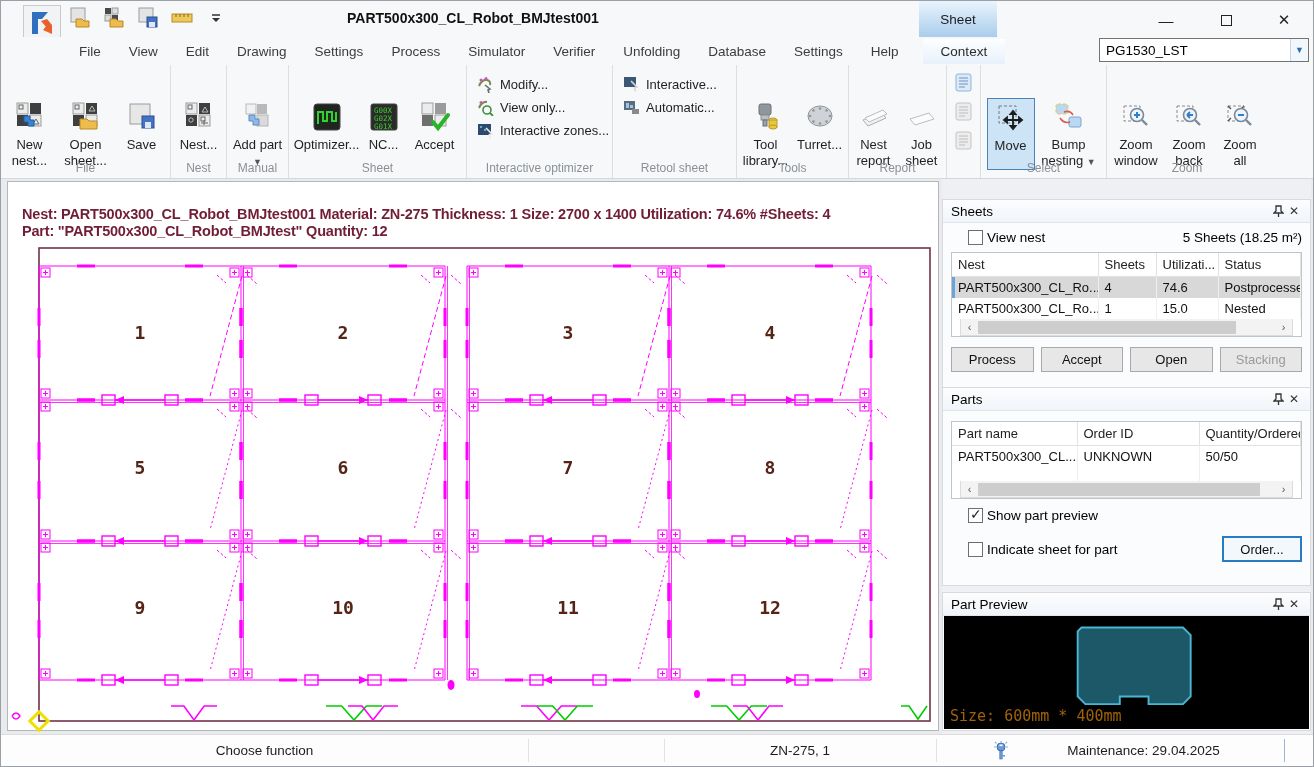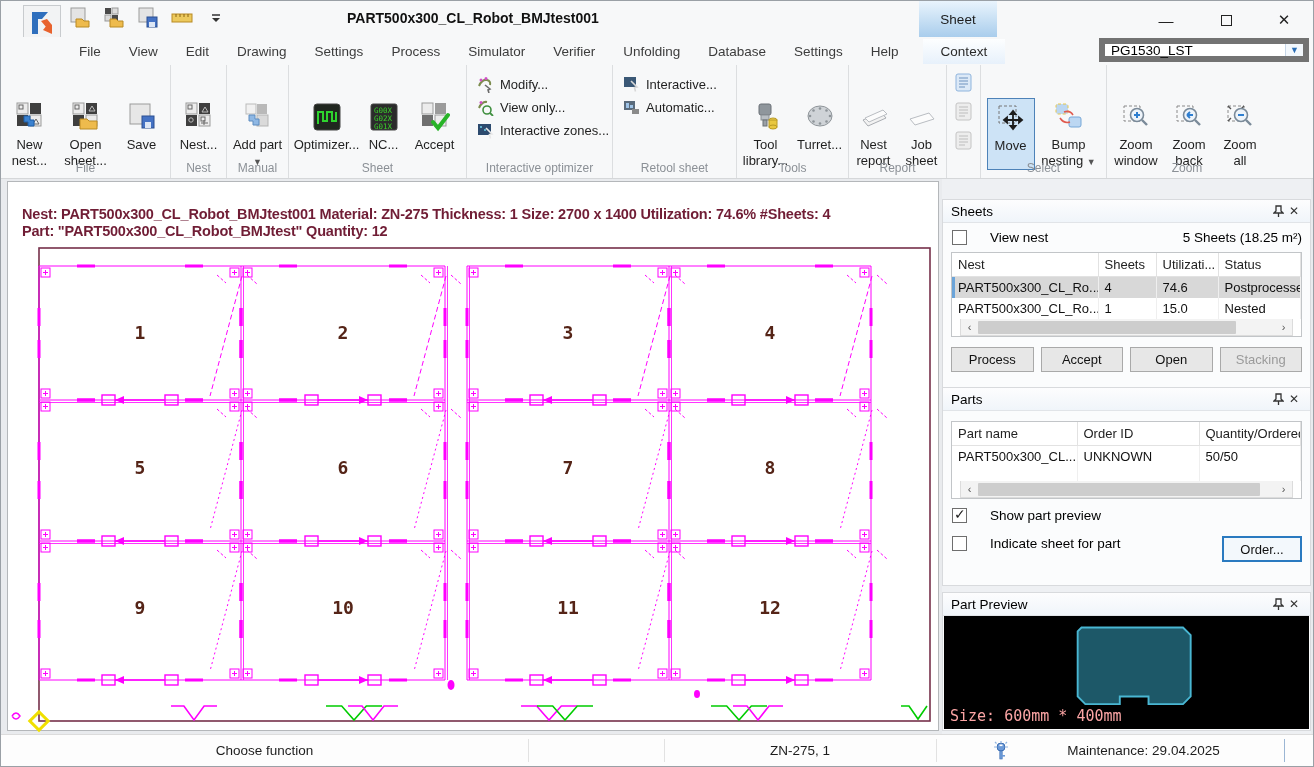--- a/index.html
+++ b/index.html
@@ -19,21 +19,21 @@
     background:linear-gradient(#e9f4fd,#a9cdec); display:flex; align-items:center; justify-content:center;
     font-size:13.5px; color:#1b1b1b; }
   .wctrl { position:absolute; top:8px; width:34px; height:22px; display:flex; align-items:center; justify-content:center;
     font-size:15px; color:#222; }
   
   .menubar { position:absolute; top:36px; left:0; right:0; height:28px; background:#f7f8f9;
     display:flex; align-items:center; padding-left:64px; }
   .menuitem { padding:5px 14px; color:#3c3c3c; font-size:13.5px; }
   .contexttab { margin-left:10px; background:linear-gradient(#fdfeff,#e7f1fb); padding:5px 18px; color:#2b2b2b; }
   .combo { position:absolute; right:4px; top:1px; width:210px; height:24px; background:#fff;
-    border:6px solid #737373; display:flex; align-items:center;margin-left:32px; }
+    border:1px solid #737373; display:flex; align-items:center;margin-left:32px; }
   .combo .val { flex:1; padding:0 6px; font-size:13.5px; color:#000; }
   .combo .arrow { width:18px; height:100%; border-left:1px solid #c6d6e8; background:#f2f7fc;
     display:flex; align-items:center; justify-content:center; color:#2a6db5; font-size:9px; }
   
   .ribbon { position:absolute; top:64px; left:0; right:0; height:114px; background:#f7f8f9;
     border-bottom:1px solid #d5d7d9; display:flex; }
   .rgroup { position:relative; height:100%; border-right:1px solid #dcdee0; padding-top:5px; }
   .rgroup .glabel { position:absolute; bottom:3px; left:0; right:0; text-align:center; color:#8b9096; font-size:12px; }
   .rbtns { display:flex; justify-content:center; gap:2px; }
   .rbtn { width:54px; display:flex; flex-direction:column; align-items:center; padding-top:3px;margin-top:28px; }
@@ -64,27 +64,27 @@
   tr.sel td { background:#d8d8d8; }
   tr.sel td:first-child { box-shadow:inset 3px 0 0 #6ba4d9; }
   .hscroll { height:17px; margin:0 8px; background:#f3f3f3; border:1px solid #dcdcdc; border-top:none;
     display:flex; align-items:center; }
   .harrow { width:17px; text-align:center; color:#555; font-size:11px; flex:0 0 17px; }
   .hthumb { height:13px; background:#cdcdcd; border-radius:1px; }
   .btnrow { display:flex; gap:7px; padding:10px 8px 0 8px; }
   .btn { flex:1; height:25px; background:#e7e7e7; border:1px solid #a9a9a9;
     display:flex; align-items:center; justify-content:center; font-size:13px; color:#111; }
   .btn.disabled { color:#9a9a9a; }
-  .cbrow { display:flex; align-items:flex-start; gap:23px; padding:9px 8px 0 9px; font-size:13.5px; color:#000; }
+  .cbrow { display:flex; align-items:center; gap:4px; padding:9px 8px 0 9px; font-size:13.5px; color:#000;margin-left:16px; }
   .cb { width:15px; height:15px; border:1px solid #6e6e6e; background:#fff; position:relative; flex:0 0 15px; }
   .cb.checked::after { content:"✓"; position:absolute; left:1px; top:-3px; font-size:14px; color:#1c1c1c; }
   .orderbtn { width:80px; height:26px; border:2px solid #2a7ac0; background:#f3f8fc;
     display:flex; align-items:center; justify-content:center; font-size:13px; color:#111; }
   .previewbox { position:absolute; left:1px; right:1px; top:23px; bottom:1px; background:#000; }
-  .sizelabel { position:absolute; left:6px; bottom:4px; color:#fca5a5; font-size:15px; font-family:"DejaVu Sans Mono", monospace; }
+  .sizelabel { position:absolute; left:6px; bottom:4px; color:#a16207; font-size:15px; font-family:"DejaVu Sans Mono", monospace; }
   
   .statusbar { position:absolute; bottom:0; left:0; right:0; height:32px; background:#fdfdfd;
     border-top:1px solid #dcdcdc; font-size:13.5px; color:#1d1d1d; }
   .sb-sec { position:absolute; top:0; bottom:0; display:flex; align-items:center; justify-content:center; }
   .sb-div { position:absolute; top:4px; bottom:4px; width:1px; background:#e2e2e2; }
 </style>
 </head>
 <body>
 
 <div id="window">

